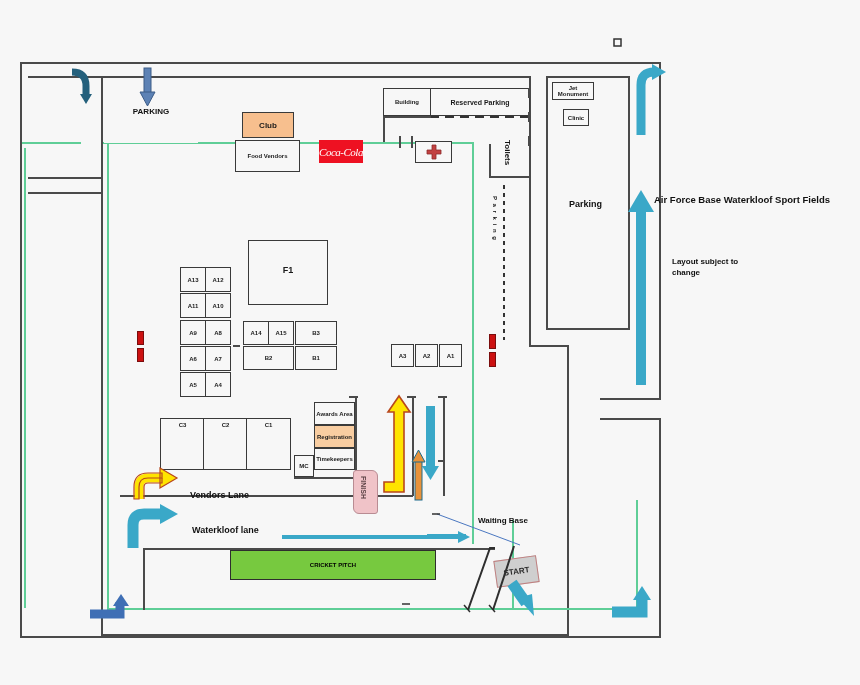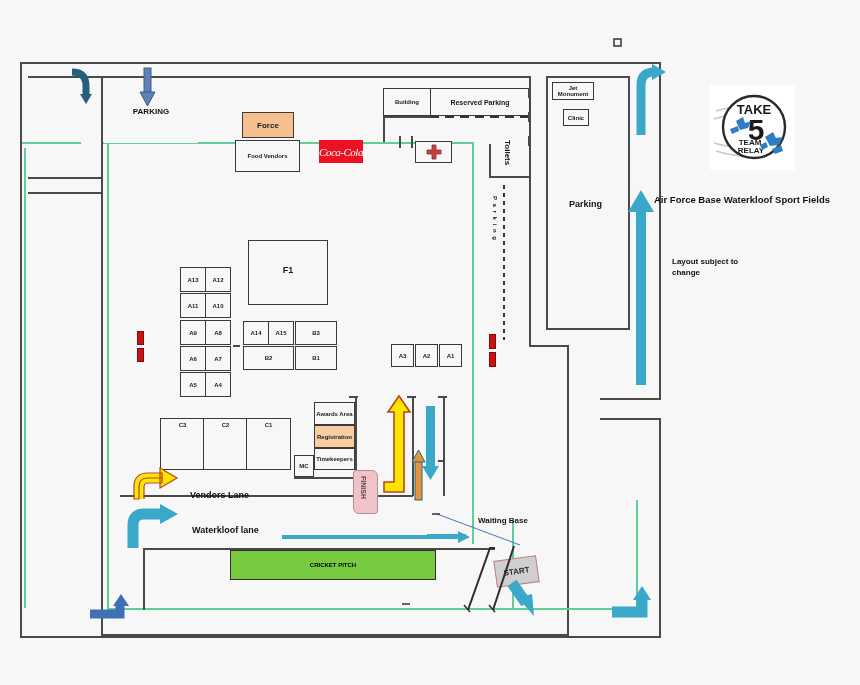--- a/index.html
+++ b/index.html
@@ -66,21 +66,21 @@
   <div class="greenline" style="left:636px;top:500px;width:2px;height:110px;"></div>
   <div class="greenline" style="left:512px;top:520px;width:2px;height:90px;"></div>
 
   <div class="dashcol" style="left:503px;top:185px;height:155px;"></div>
 
   <div class="box" style="left:104px;top:79px;width:94px;height:64px;border:none;">
     <span class="lbl t8" style="position:static;">PARKING</span>
   </div>
 
   <div class="box club" style="left:242px;top:112px;width:52px;height:26px;">
-    <span class="t8">Force</span>
+    <span class="t8">Club</span>
   </div>
 
   <div class="box" style="left:235px;top:140px;width:65px;height:32px;">
     <span class="tiny">Food Vendors</span>
   </div>
 
   <div class="coke" style="left:319px;top:140px;width:44px;height:23px;">
     <span>Coca-Cola</span>
   </div>
 
@@ -339,36 +339,18 @@
       <path d="M514,546 l-21,64" fill="none" stroke="#2e2e2e" stroke-width="2"></path>
       <line x1="464" y1="605" x2="470" y2="612" stroke="#2e2e2e" stroke-width="1.5"></line>
       <line x1="489" y1="605" x2="495" y2="612" stroke="#2e2e2e" stroke-width="1.5"></line>
     </g>
 
     <rect x="614" y="39" width="7" height="7" fill="none" stroke="#333" stroke-width="1.5"></rect>
 
     <line x1="402" y1="604" x2="410" y2="604" stroke="#333" stroke-width="1.5"></line>
   </svg>
 
-  <div class="abs" style="left:710px;top:85px;width:85px;height:85px;background:#fff;">
-    <svg width="85" height="85" viewBox="0 0 85 85" style="position:static;">
-      <path d="M6,26 q26,-8 50,-2" fill="none" stroke="#c9c9c9" stroke-width="1.6"></path>
-      <path d="M4,34 q28,-9 54,-3" fill="none" stroke="#c9c9c9" stroke-width="1.6"></path>
-      <path d="M4,58 q30,9 56,2" fill="none" stroke="#c9c9c9" stroke-width="1.6"></path>
-      <path d="M6,66 q28,9 52,2" fill="none" stroke="#c9c9c9" stroke-width="1.6"></path>
-      <circle cx="44" cy="42" r="31" fill="#fff" stroke="#2b2b2b" stroke-width="2.4"></circle>
-      <text x="44" y="29" text-anchor="middle" font-family="'Liberation Sans',sans-serif" font-size="13" font-weight="bold" fill="#1a1a1a">TAKE</text>
-      <text x="46" y="55" text-anchor="middle" font-family="'Liberation Sans',sans-serif" font-size="30" font-weight="bold" fill="#1a1a1a">5</text>
-      <text x="40" y="60" text-anchor="middle" font-family="'Liberation Sans',sans-serif" font-size="8" font-weight="bold" fill="#1a1a1a">TEAM</text>
-      <text x="41" y="68" text-anchor="middle" font-family="'Liberation Sans',sans-serif" font-size="8" font-weight="bold" fill="#1a1a1a">RELAY</text>
-      <path d="M26,36 l7,-4 l2,6 l6,-2 l-3,7 l-8,2 z" fill="#2e7ec4"></path>
-      <path d="M20,44 l8,-3 l1,5 l-7,3 z" fill="#2e7ec4"></path>
-      <path d="M55,52 l8,-5 l3,6 l7,-1 l-4,8 l-9,1 z" fill="#2e7ec4"></path>
-      <path d="M62,64 l9,-4 l2,6 l-8,3 z" fill="#2e7ec4"></path>
-      <path d="M50,60 l6,-3 l2,5 l-6,3 z" fill="#2e7ec4"></path>
-    </svg>
-  </div>
 
   <div class="lbl t9" style="left:654px;top:194px;font-size:9.5px;">Air Force Base Waterkloof Sport Fields</div>
   <div class="lbl t8" style="left:672px;top:257px;">Layout subject to</div>
   <div class="lbl t8" style="left:672px;top:268px;">change</div>
 
 </div>
 
 </body></html>

